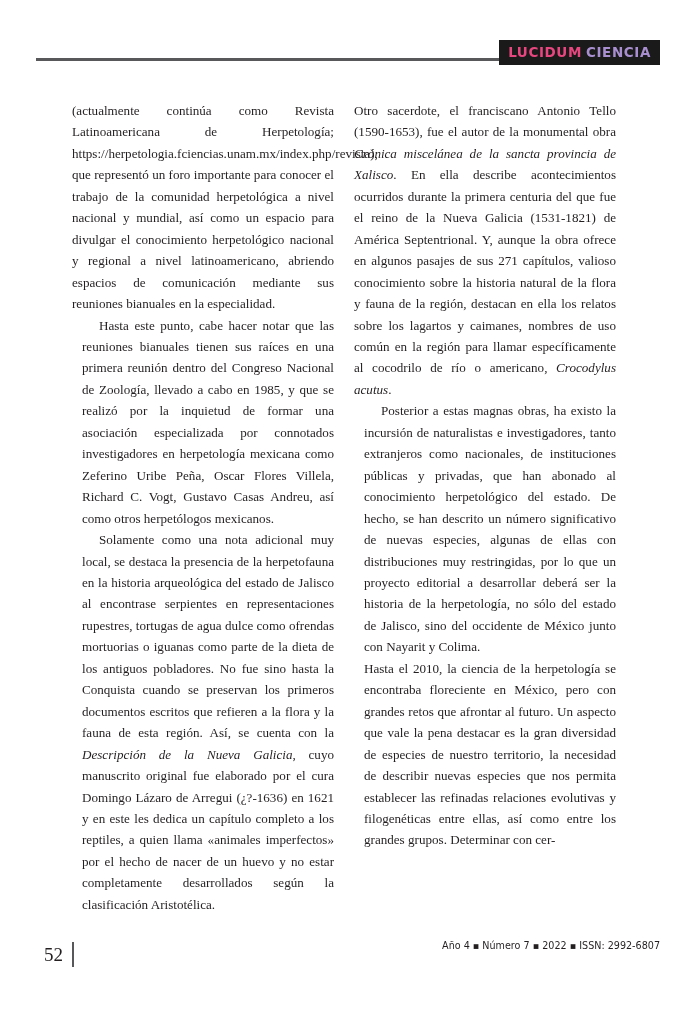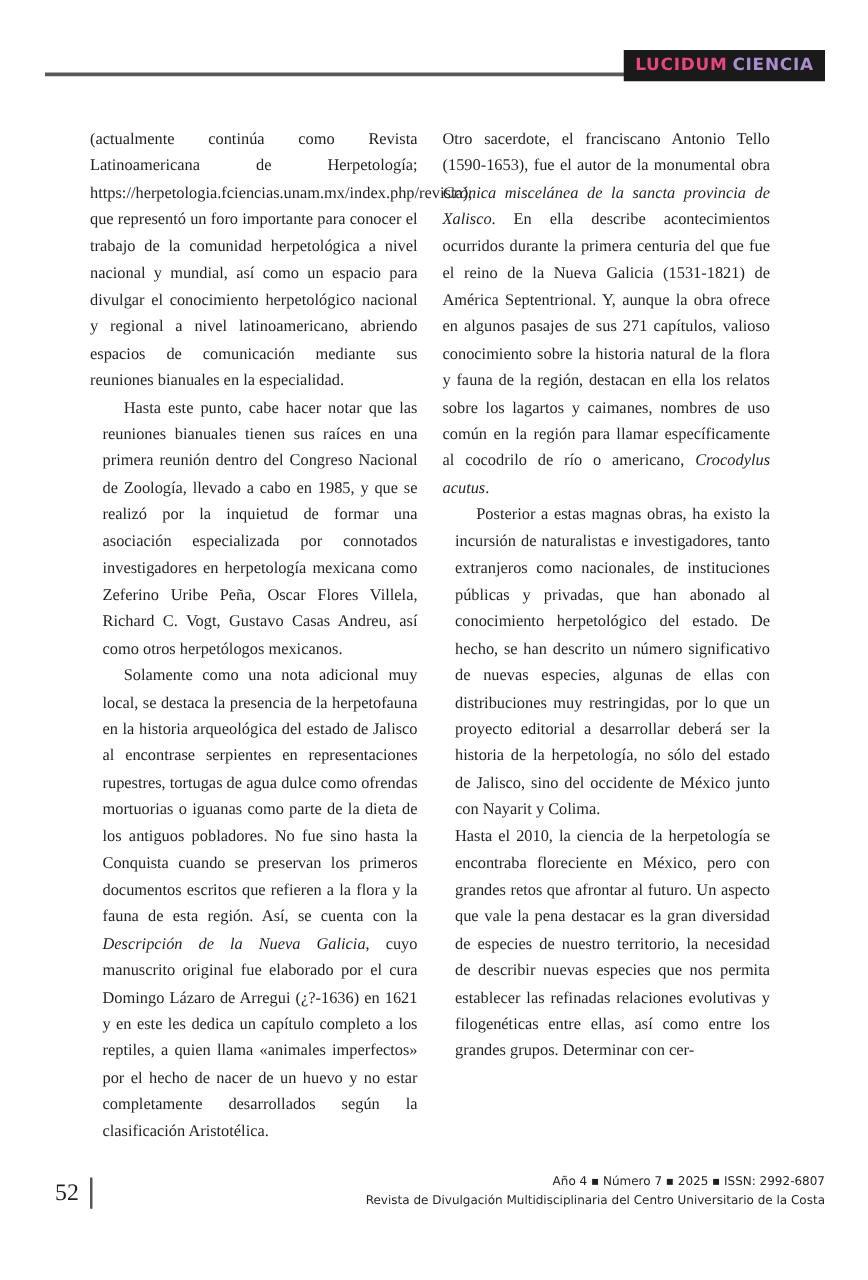--- a/index.html
+++ b/index.html
@@ -166,18 +166,17 @@
     </div>
 
   </div>
 
   <div class="footer">
     <div class="folio">
       <span class="folio-num">52</span>
       <span class="folio-rule"></span>
     </div>
     <div class="footer-lines">
-      <div class="footer-line-1">Año 4 ▪ Número 7 ▪ 2025 ▪ ISSN: 2992-6807</div>
-      <div class="footer-line-2">Revista de Divulgación Multidisciplinaria del Centro Universitario de la Costa</div>
+      <div class="footer-line-1">Año 4 ▪ Número 7 ▪ 2022 ▪ ISSN: 2992-6807</div>
     </div>
   </div>
 
 </div>
 
 </body></html>

